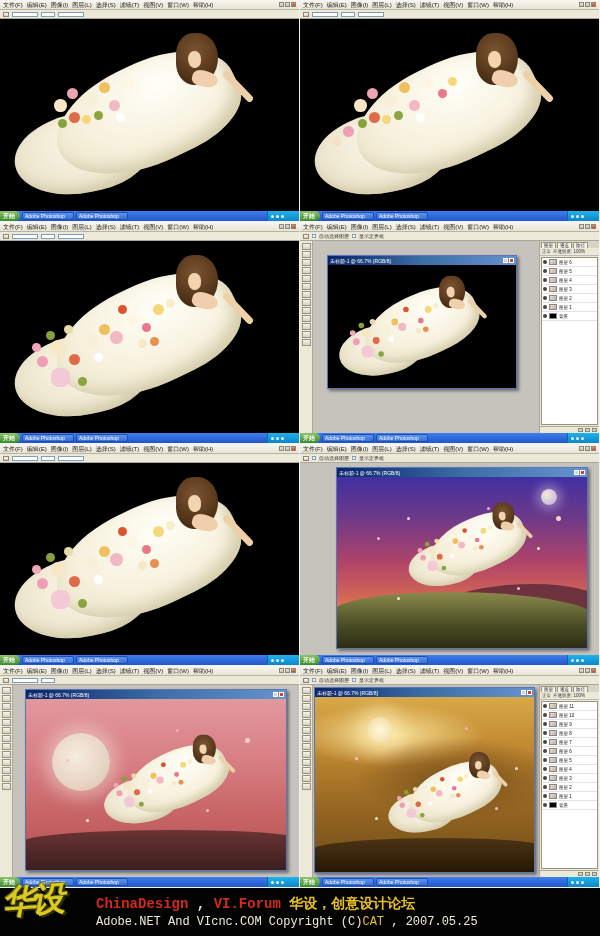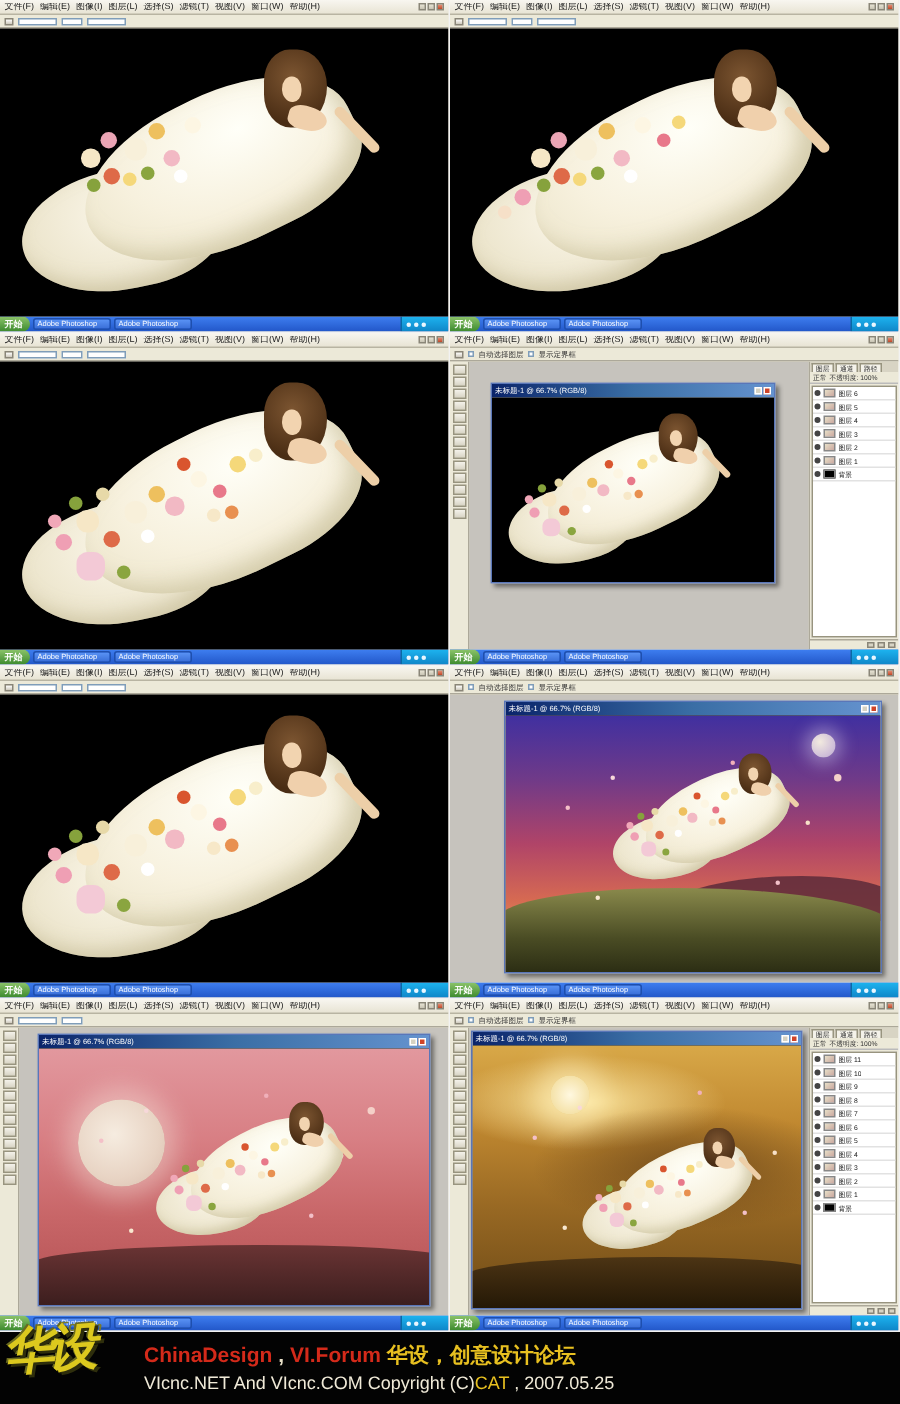--- a/index.html
+++ b/index.html
@@ -141,21 +141,21 @@
     background:linear-gradient(180deg,#4c3414,#241806);border-radius:90% 70% 0 0/20px 14px 0 0}
 
   
   .footer{height:48px;flex:0 0 48px;background:#030303;position:relative;display:flex;align-items:center;overflow:visible}
   .logo{position:relative;width:92px;height:48px;flex:0 0 92px;overflow:visible}
   .logo-cn{position:absolute;left:2px;top:-4px;font-family:"Liberation Serif","DejaVu Serif",serif;
     font-size:34px;font-weight:bold;font-style:italic;color:#dcc91e;letter-spacing:-5px;
     text-shadow:2px 2px 0 #2e2e0c,-1px -1px 0 #6a6a20;transform:rotate(-4deg);line-height:1}
   .logo-en{position:absolute;left:40px;top:-9px;font-size:9px;font-style:italic;color:#7a7a28;font-weight:bold}
   .ftext{display:flex;flex-direction:column;gap:2px;padding-left:4px;
-    font-family:Liberation Sans, sans-serif}
+    font-family:Liberation Mono, monospace}
   .fline1{font-size:14px;font-weight:bold;white-space:nowrap}
   .fline2{font-size:12px;color:#f0ead8;white-space:nowrap}
   .red{color:#d42a1a}
   .gold{color:#e8c020}
   .wsep{color:#e8e0c8}
 </style>
 </head>
 <body>
 
 <div class="page">
@@ -824,17 +824,17 @@
   <div class="footer">
     <div class="logo">
       <span class="logo-en">Forum</span>
       <span class="logo-cn">华设</span>
     </div>
     <div class="ftext">
       <div class="fline1">
         <span class="red">ChinaDesign</span><span class="wsep"> , </span><span class="red">VI.Forum</span><span class="gold">  华设，创意设计论坛</span>
       </div>
       <div class="fline2">
-        <span>VIcnc.NET   And   VIcnc.COM   Copyright (C)</span><span class="gold">CAT</span><span> , 2007.05.25</span>
+        <span>Adobe.NET   And   VIcnc.COM   Copyright (C)</span><span class="gold">CAT</span><span> , 2007.05.25</span>
       </div>
     </div>
   </div>
 </div>
 
 </body></html>

